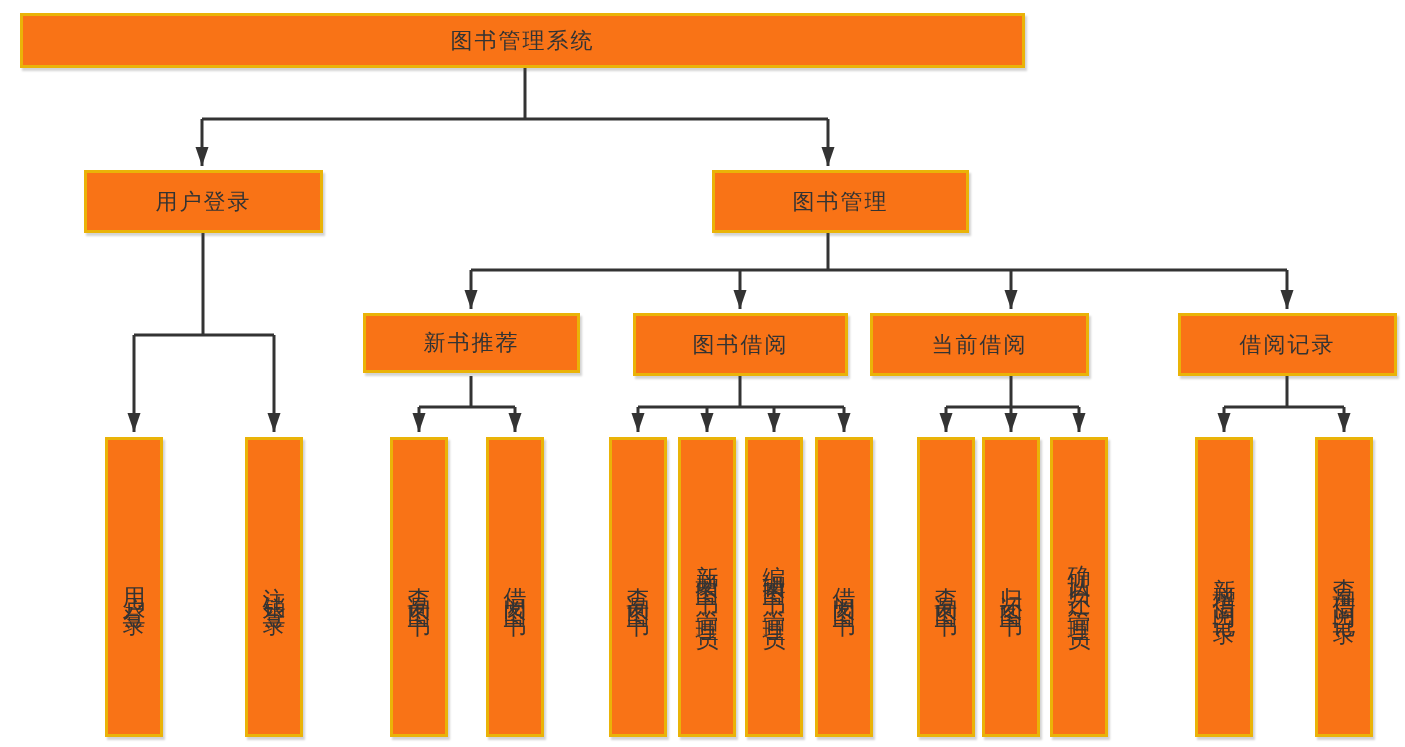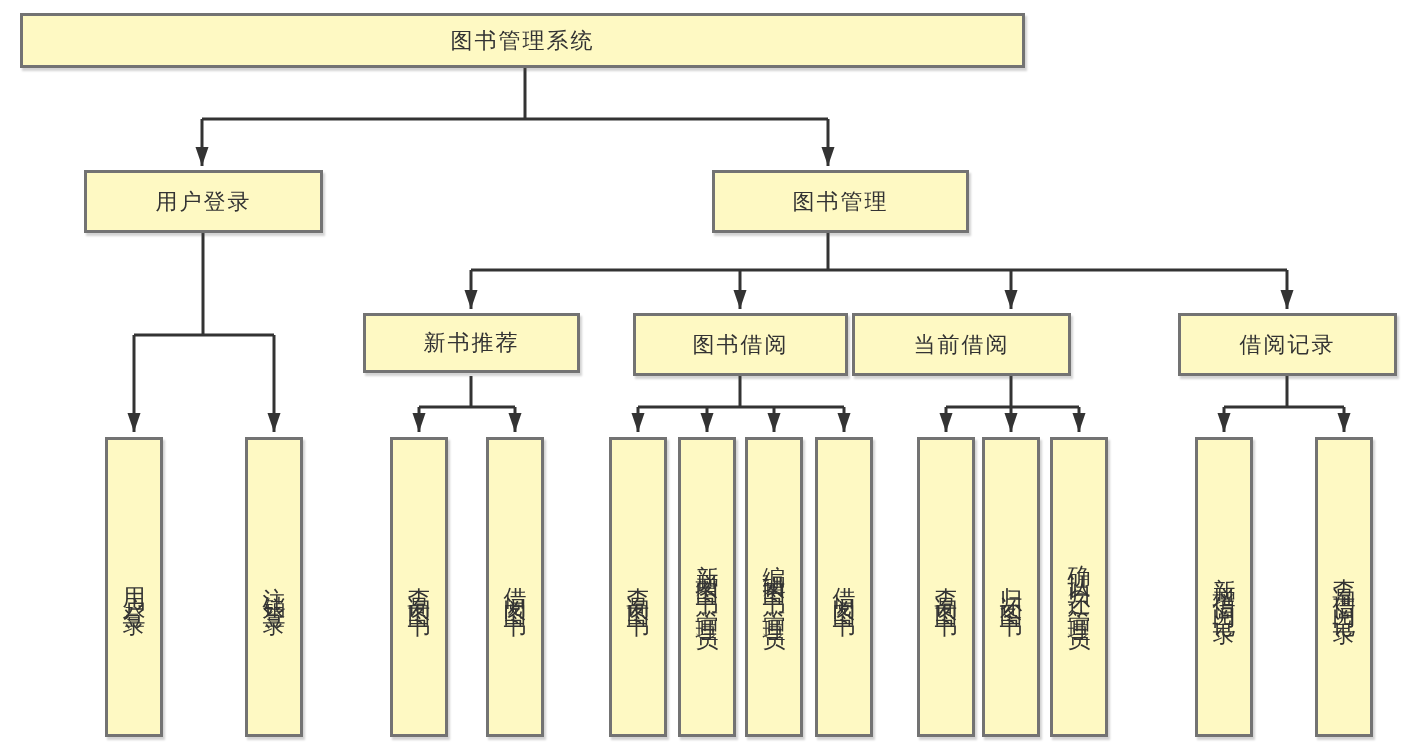--- a/index.html
+++ b/index.html
@@ -13,22 +13,22 @@
     color: #333333;
   }
   .connectors {
     position: absolute;
     left: 0; top: 0;
     width: 1405px; height: 747px;
     pointer-events: none;
   }
   .box {
     position: absolute;
-    background: #fef9c3;
-    border: 3px solid #737373;
+    background: #f97316;
+    border: 3px solid #eab308;
     box-sizing: border-box;
     display: flex;
     align-items: center;
     justify-content: center;
     box-shadow: 2px 3px 2px rgba(80,80,80,0.25);
   }
   .h-label {
     font-size: 22px;
     letter-spacing: 2px;
     color: #333333;
@@ -117,21 +117,21 @@
   <div class="box" style="left:712px; top:170px; width:257px; height:63px;">
     <span class="h-label">图书管理</span>
   </div>
 
   <div class="box" style="left:363px; top:313px; width:217px; height:60px;">
     <span class="h-label">新书推荐</span>
   </div>
   <div class="box" style="left:633px; top:313px; width:215px; height:63px;justify-content:center;">
     <span class="h-label">图书借阅</span>
   </div>
-  <div class="box" style="left:852px; top:313px; width:219px; height:63px;">
+  <div class="box" style="left:870px; top:313px; width:219px; height:63px;">
     <span class="h-label">当前借阅</span>
   </div>
   <div class="box" style="left:1178px; top:313px; width:219px; height:63px;">
     <span class="h-label">借阅记录</span>
   </div>
 
   <div class="box leaf" style="left:105px; top:437px; width:58px; height:300px;">
     <span class="v-label">用户登录</span>
   </div>
   <div class="box leaf" style="left:245px; top:437px; width:58px; height:300px;">

